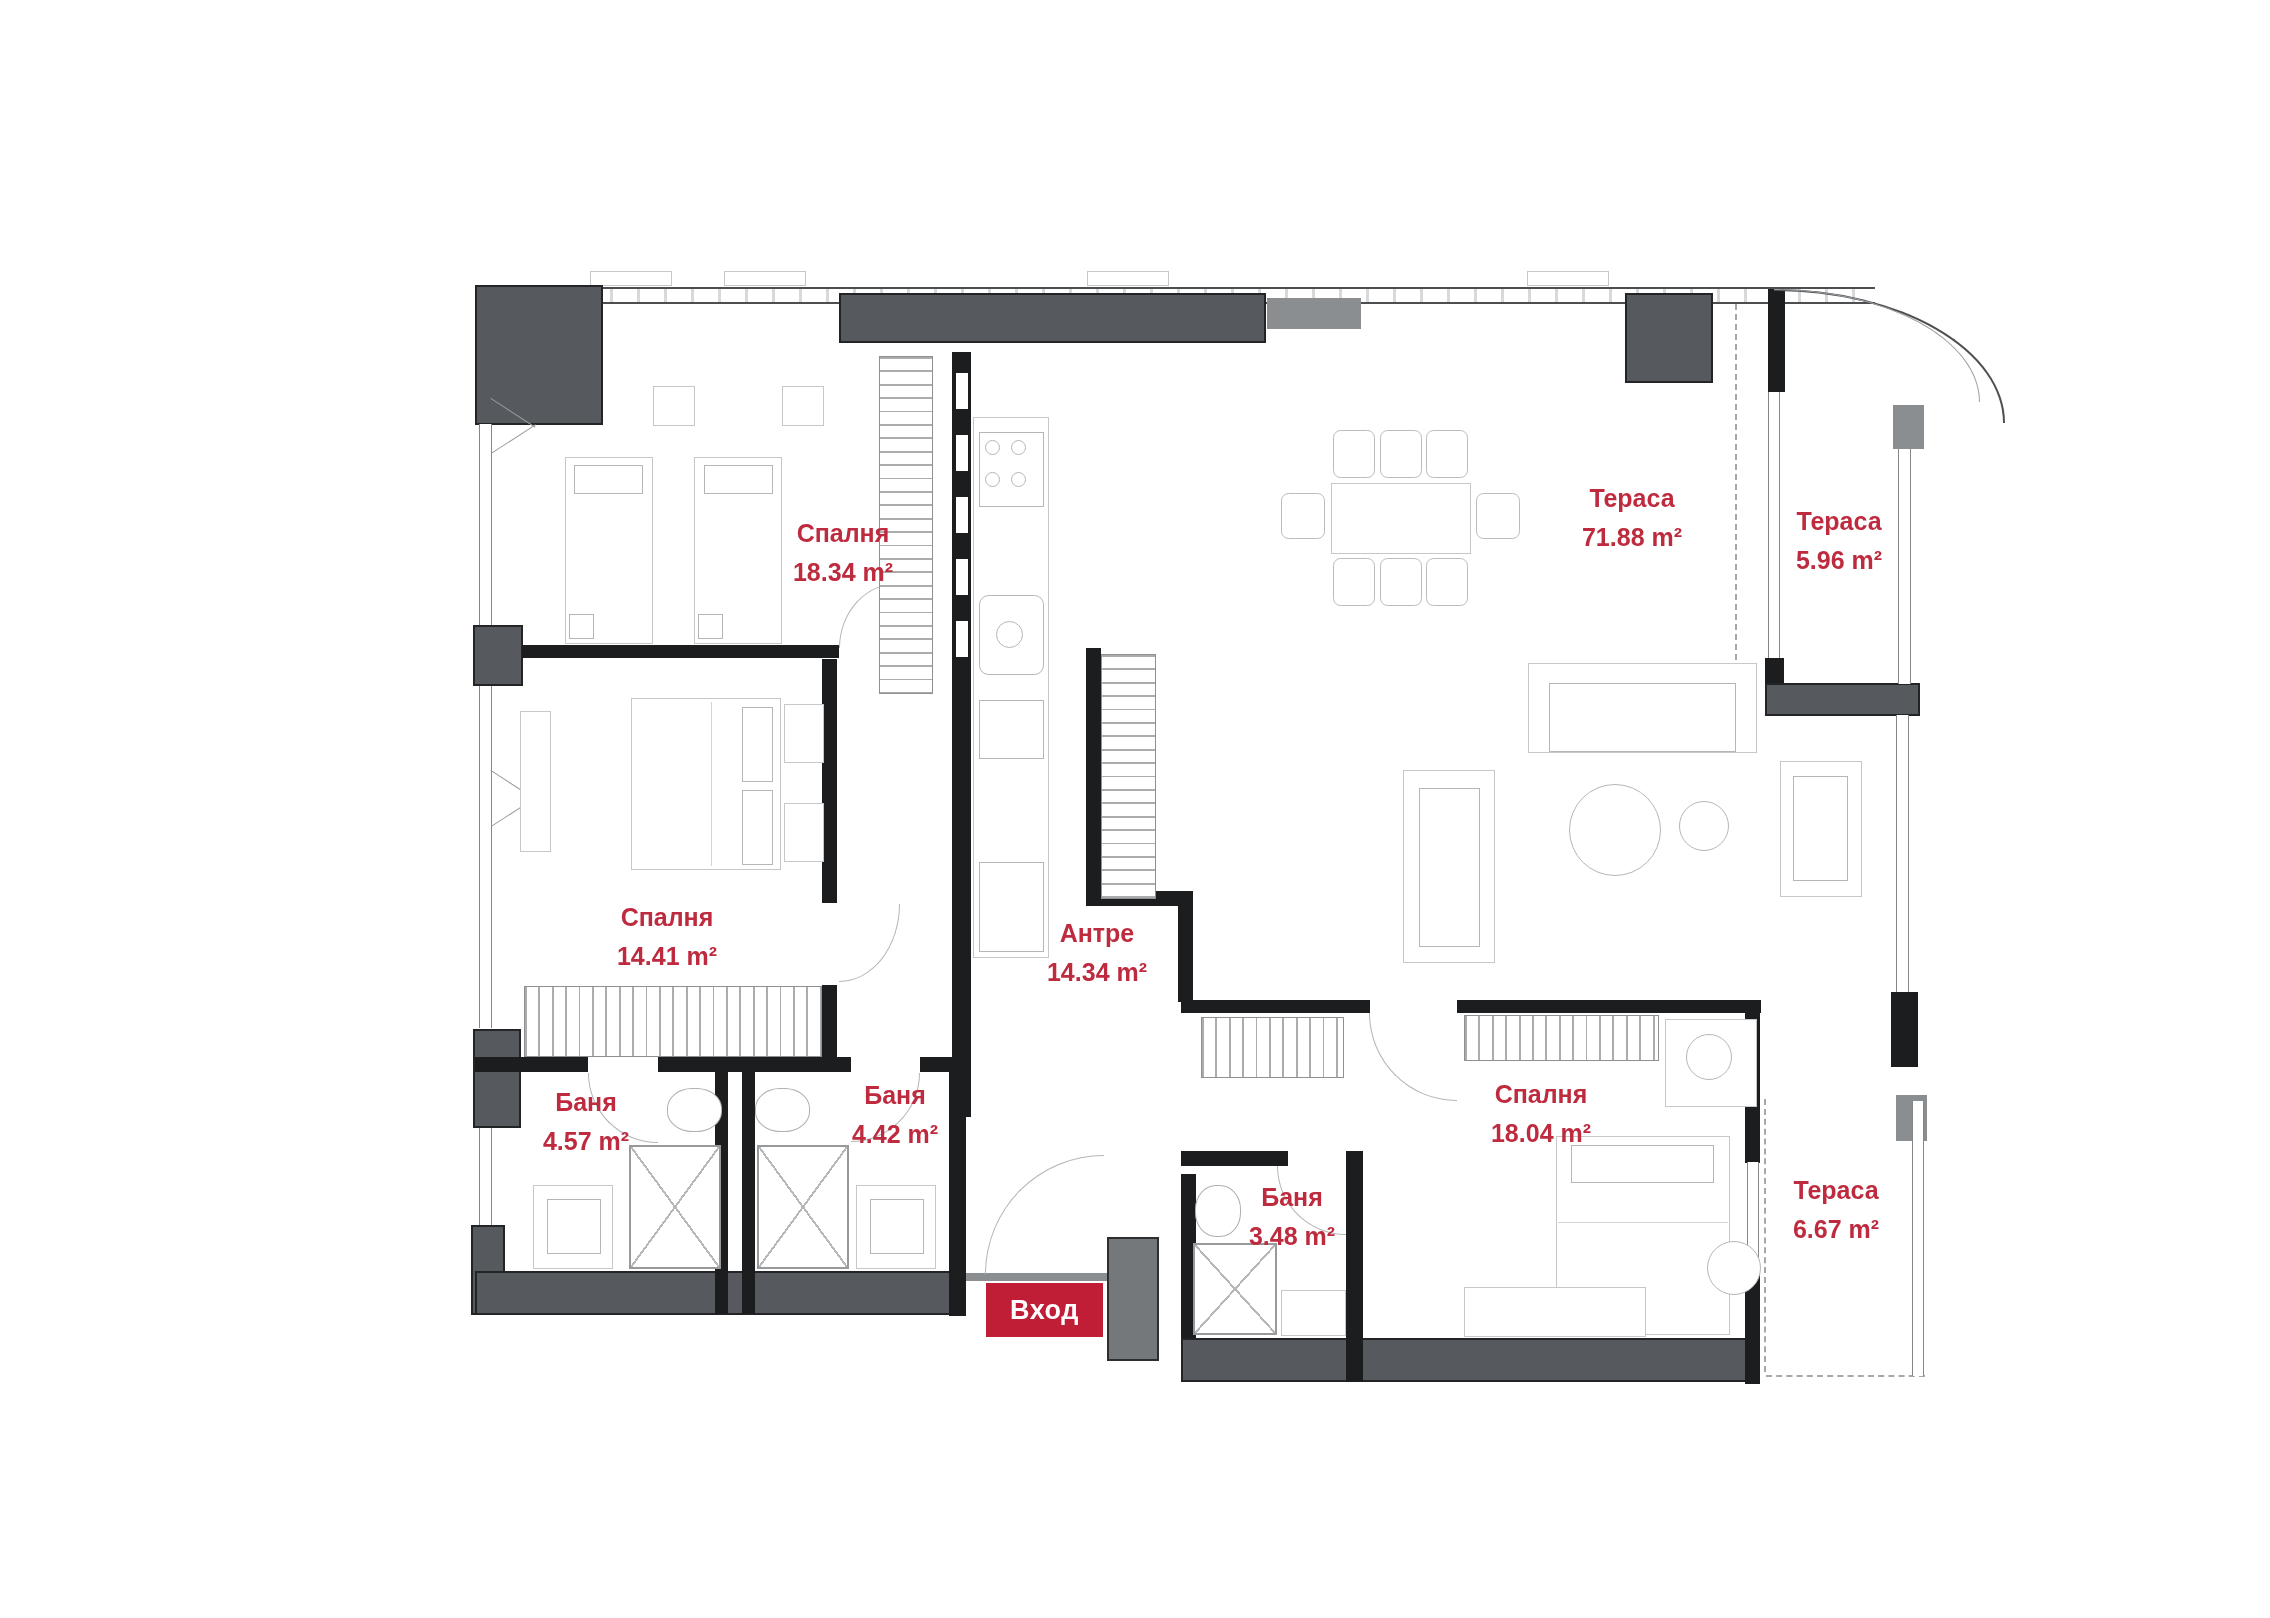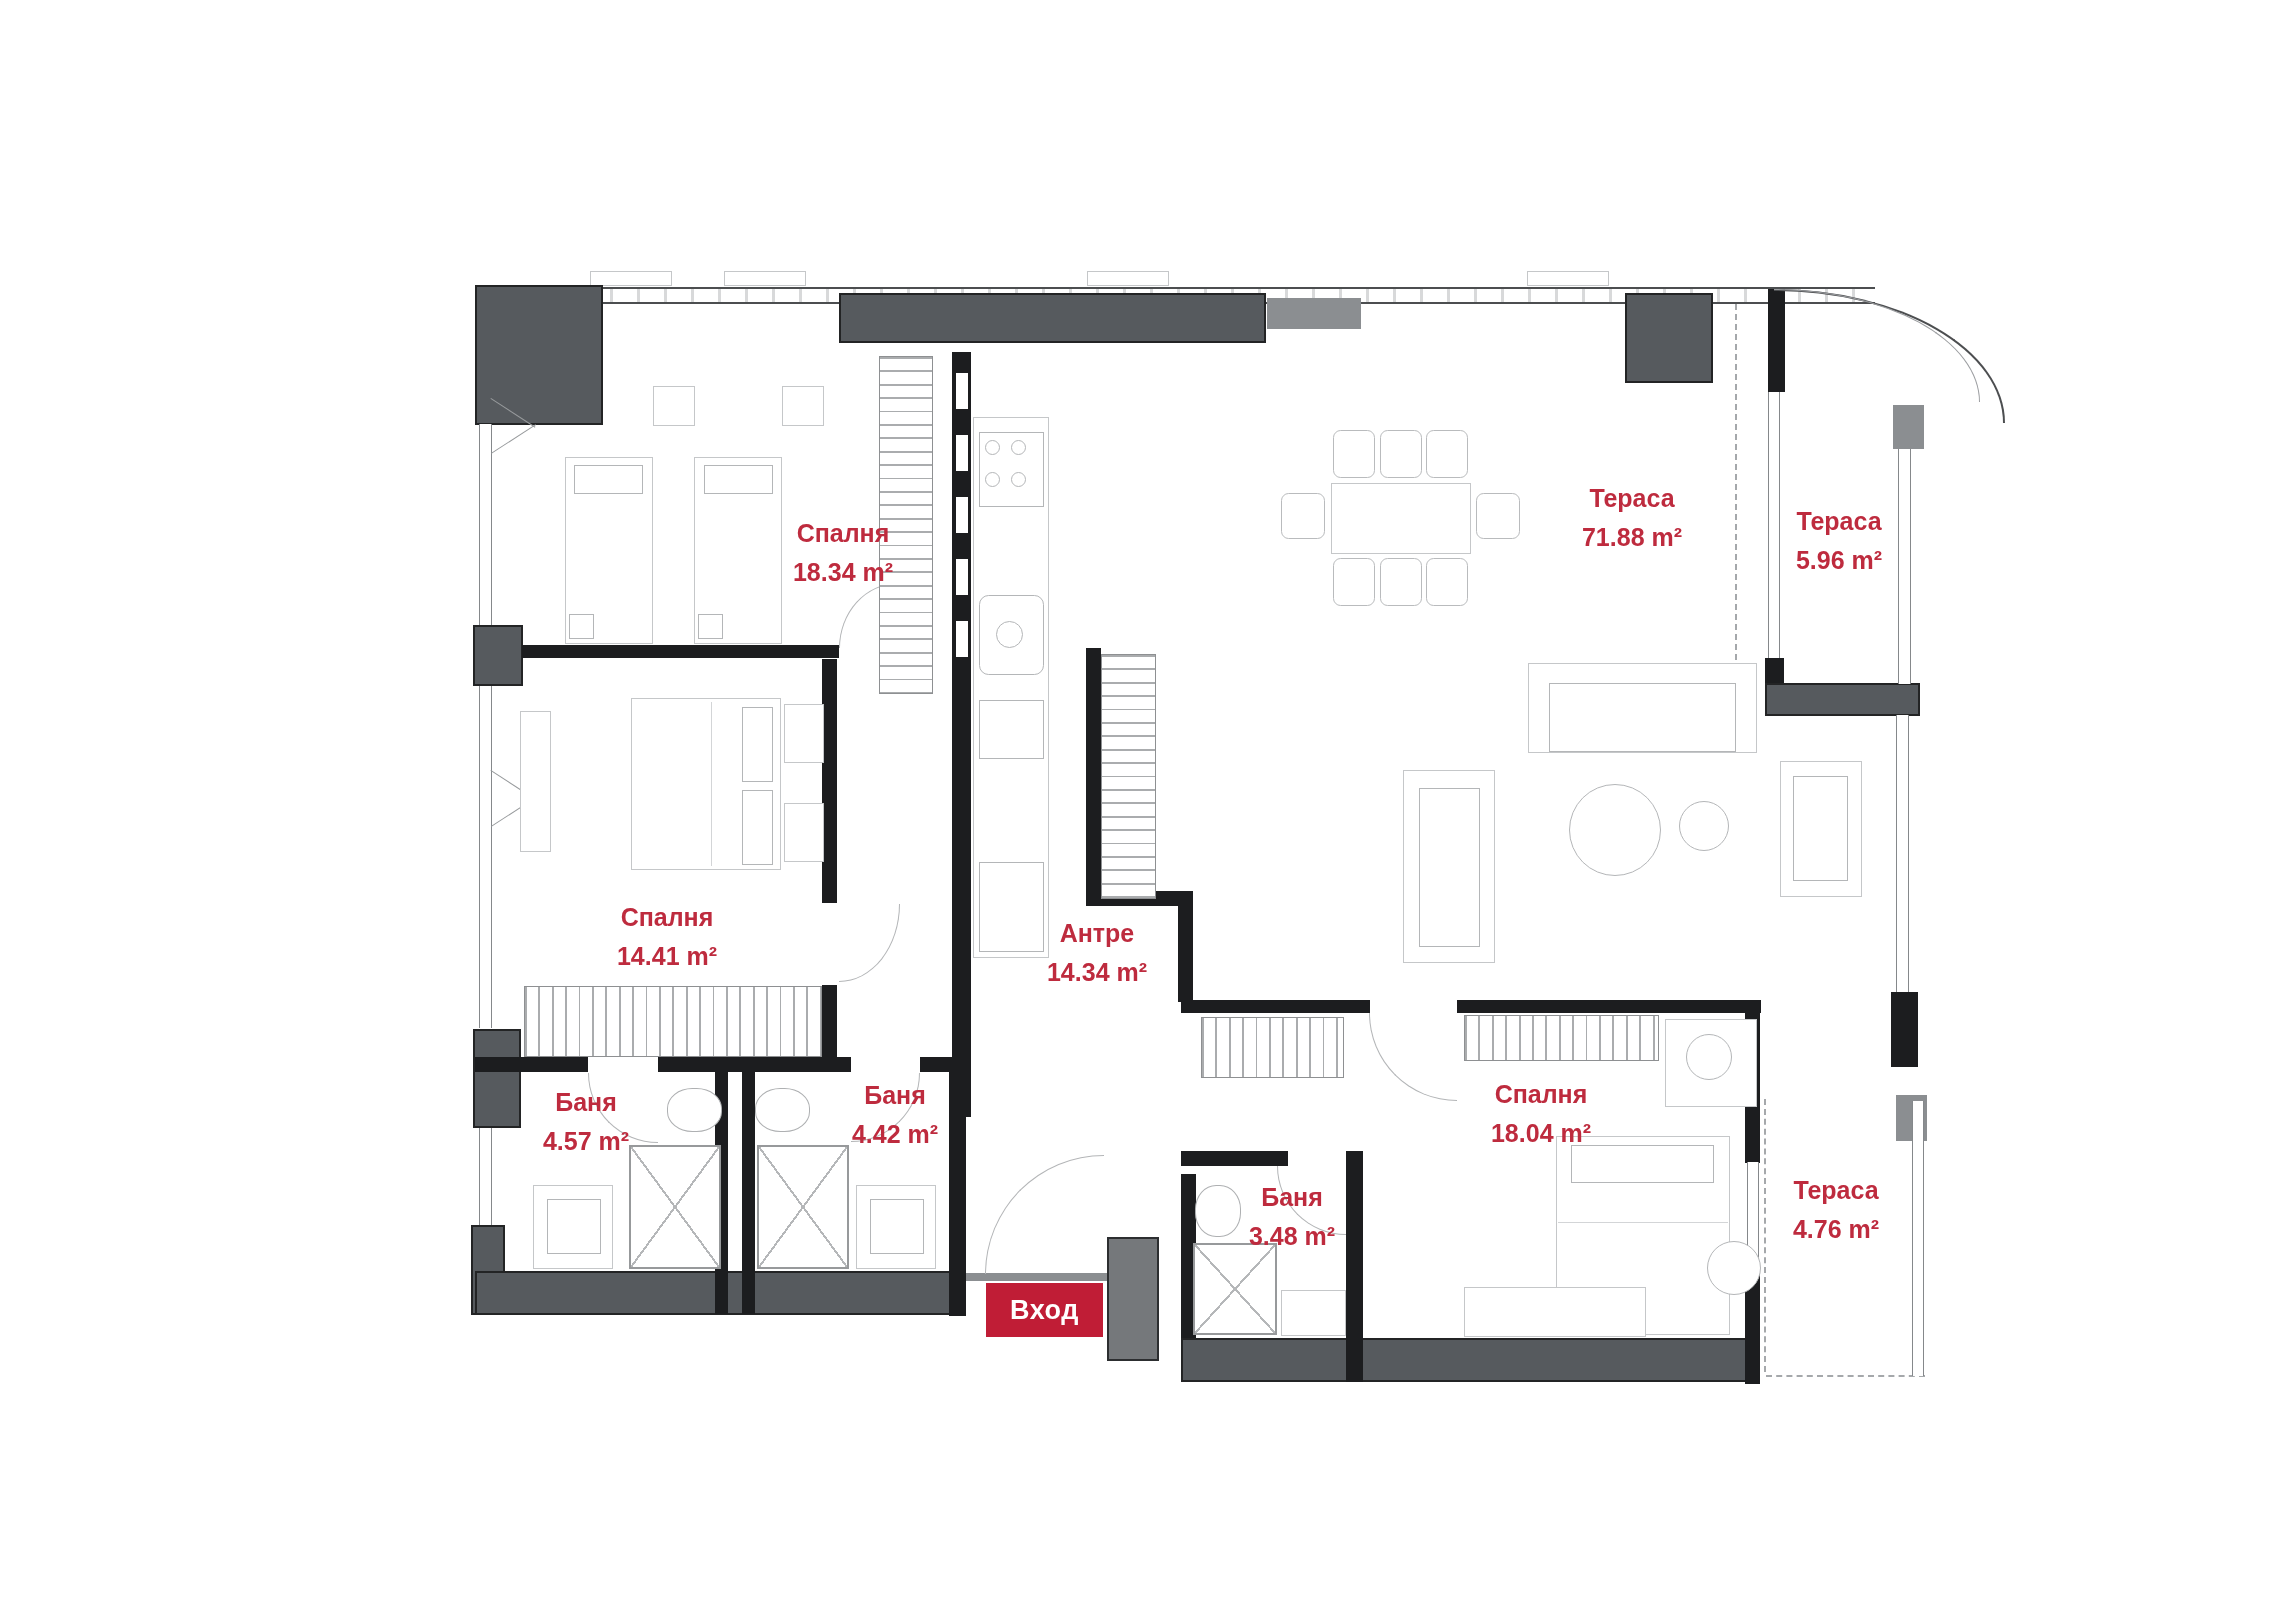--- a/index.html
+++ b/index.html
@@ -241,21 +241,21 @@
     <div class="lbl" style="left:1292px;top:1217px">
       <span>Баня</span>
       <span>3.48 m²</span>
     </div>
     <div class="lbl" style="left:1541px;top:1114px">
       <span>Спалня</span>
       <span>18.04 m²</span>
     </div>
     <div class="lbl" style="left:1836px;top:1210px">
       <span>Тераса</span>
-      <span>4.76 m²</span>
+      <span>6.67 m²</span>
     </div>
   </div>
 
   <div class="badge" style="left:986px;top:1283px;width:117px;height:54px">
     <span>Вход</span>
   </div>
 
 </div>
 
 

